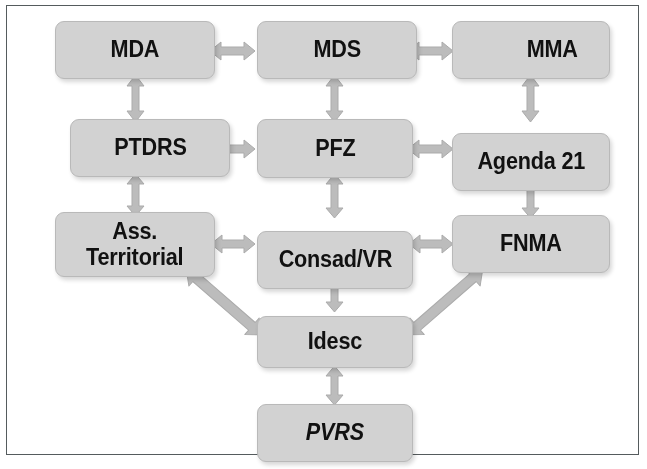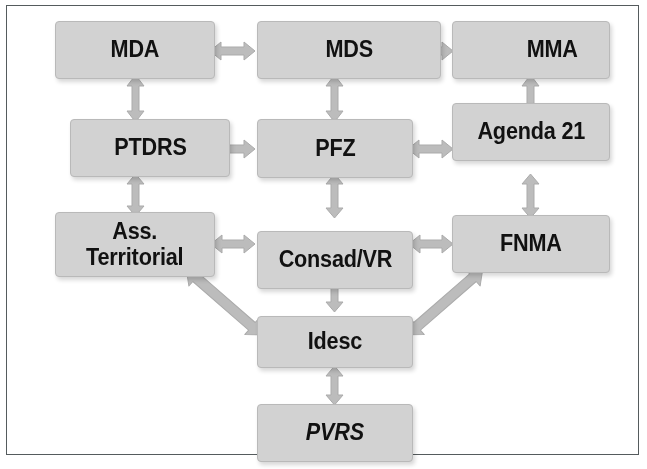--- a/index.html
+++ b/index.html
@@ -24,21 +24,21 @@
     width: 633px;
     height: 450px;
     border: 1px solid #555b5d;
     background: #ffffff;
     box-sizing: border-box;
   }
   .node {
     position: absolute;
     background: #d2d2d2;
     border: 1px solid #b9b9b9;
-    border-radius: 4px;
+    border-radius: 9px;
     box-shadow: 2px 3px 4px rgba(0,0,0,0.16);
     box-sizing: border-box;
     display: flex;
     align-items: center;
     justify-content: center;
     text-align: center;
   }
   .node .label {
     font-family: "Liberation Sans", sans-serif;
     font-weight: bold;
@@ -158,37 +158,37 @@
     <div class="arrow" style="left:318px; top:360px;">
       <svg width="19" height="39" viewBox="0 0 19 39">
         <polygon points="9.5,0 18,10 13,10 13,29 18,29 9.5,39 1,29 6,29 6,10 1,10" fill="#bcbcbc" stroke="#ababab" stroke-width="1" stroke-linejoin="round"></polygon>
       </svg>
     </div>
 
     <div class="node" style="left:48px; top:15px; width:160px; height:58px;">
       <span class="label">MDA</span>
     </div>
 
-    <div class="node" style="left:250px; top:15px; width:184px; height:58px;">
+    <div class="node" style="left:250px; top:15px; width:160px; height:58px;">
       <span class="label">MDS</span>
     </div>
 
     <div class="node" style="left:445px; top:15px; width:158px; height:58px;padding-left:43px;">
       <span class="label">MMA</span>
     </div>
 
     <div class="node" style="left:48px; top:113px; width:160px; height:58px;margin-left:15px;">
       <span class="label">PTDRS</span>
     </div>
 
     <div class="node" style="left:250px; top:113px; width:156px; height:59px;">
       <span class="label">PFZ</span>
     </div>
 
-    <div class="node" style="left:445px; top:97px; width:158px; height:58px;">
+    <div class="node" style="left:445px; top:127px; width:158px; height:58px;">
       <span class="label">Agenda 21</span>
     </div>
 
     <div class="node" style="left:48px; top:206px; width:160px; height:65px;justify-content:center;">
       <span class="label">Ass.
 Territorial</span>
     </div>
 
     <div class="node" style="left:250px; top:225px; width:156px; height:58px;">
       <span class="label">Consad/VR</span>

